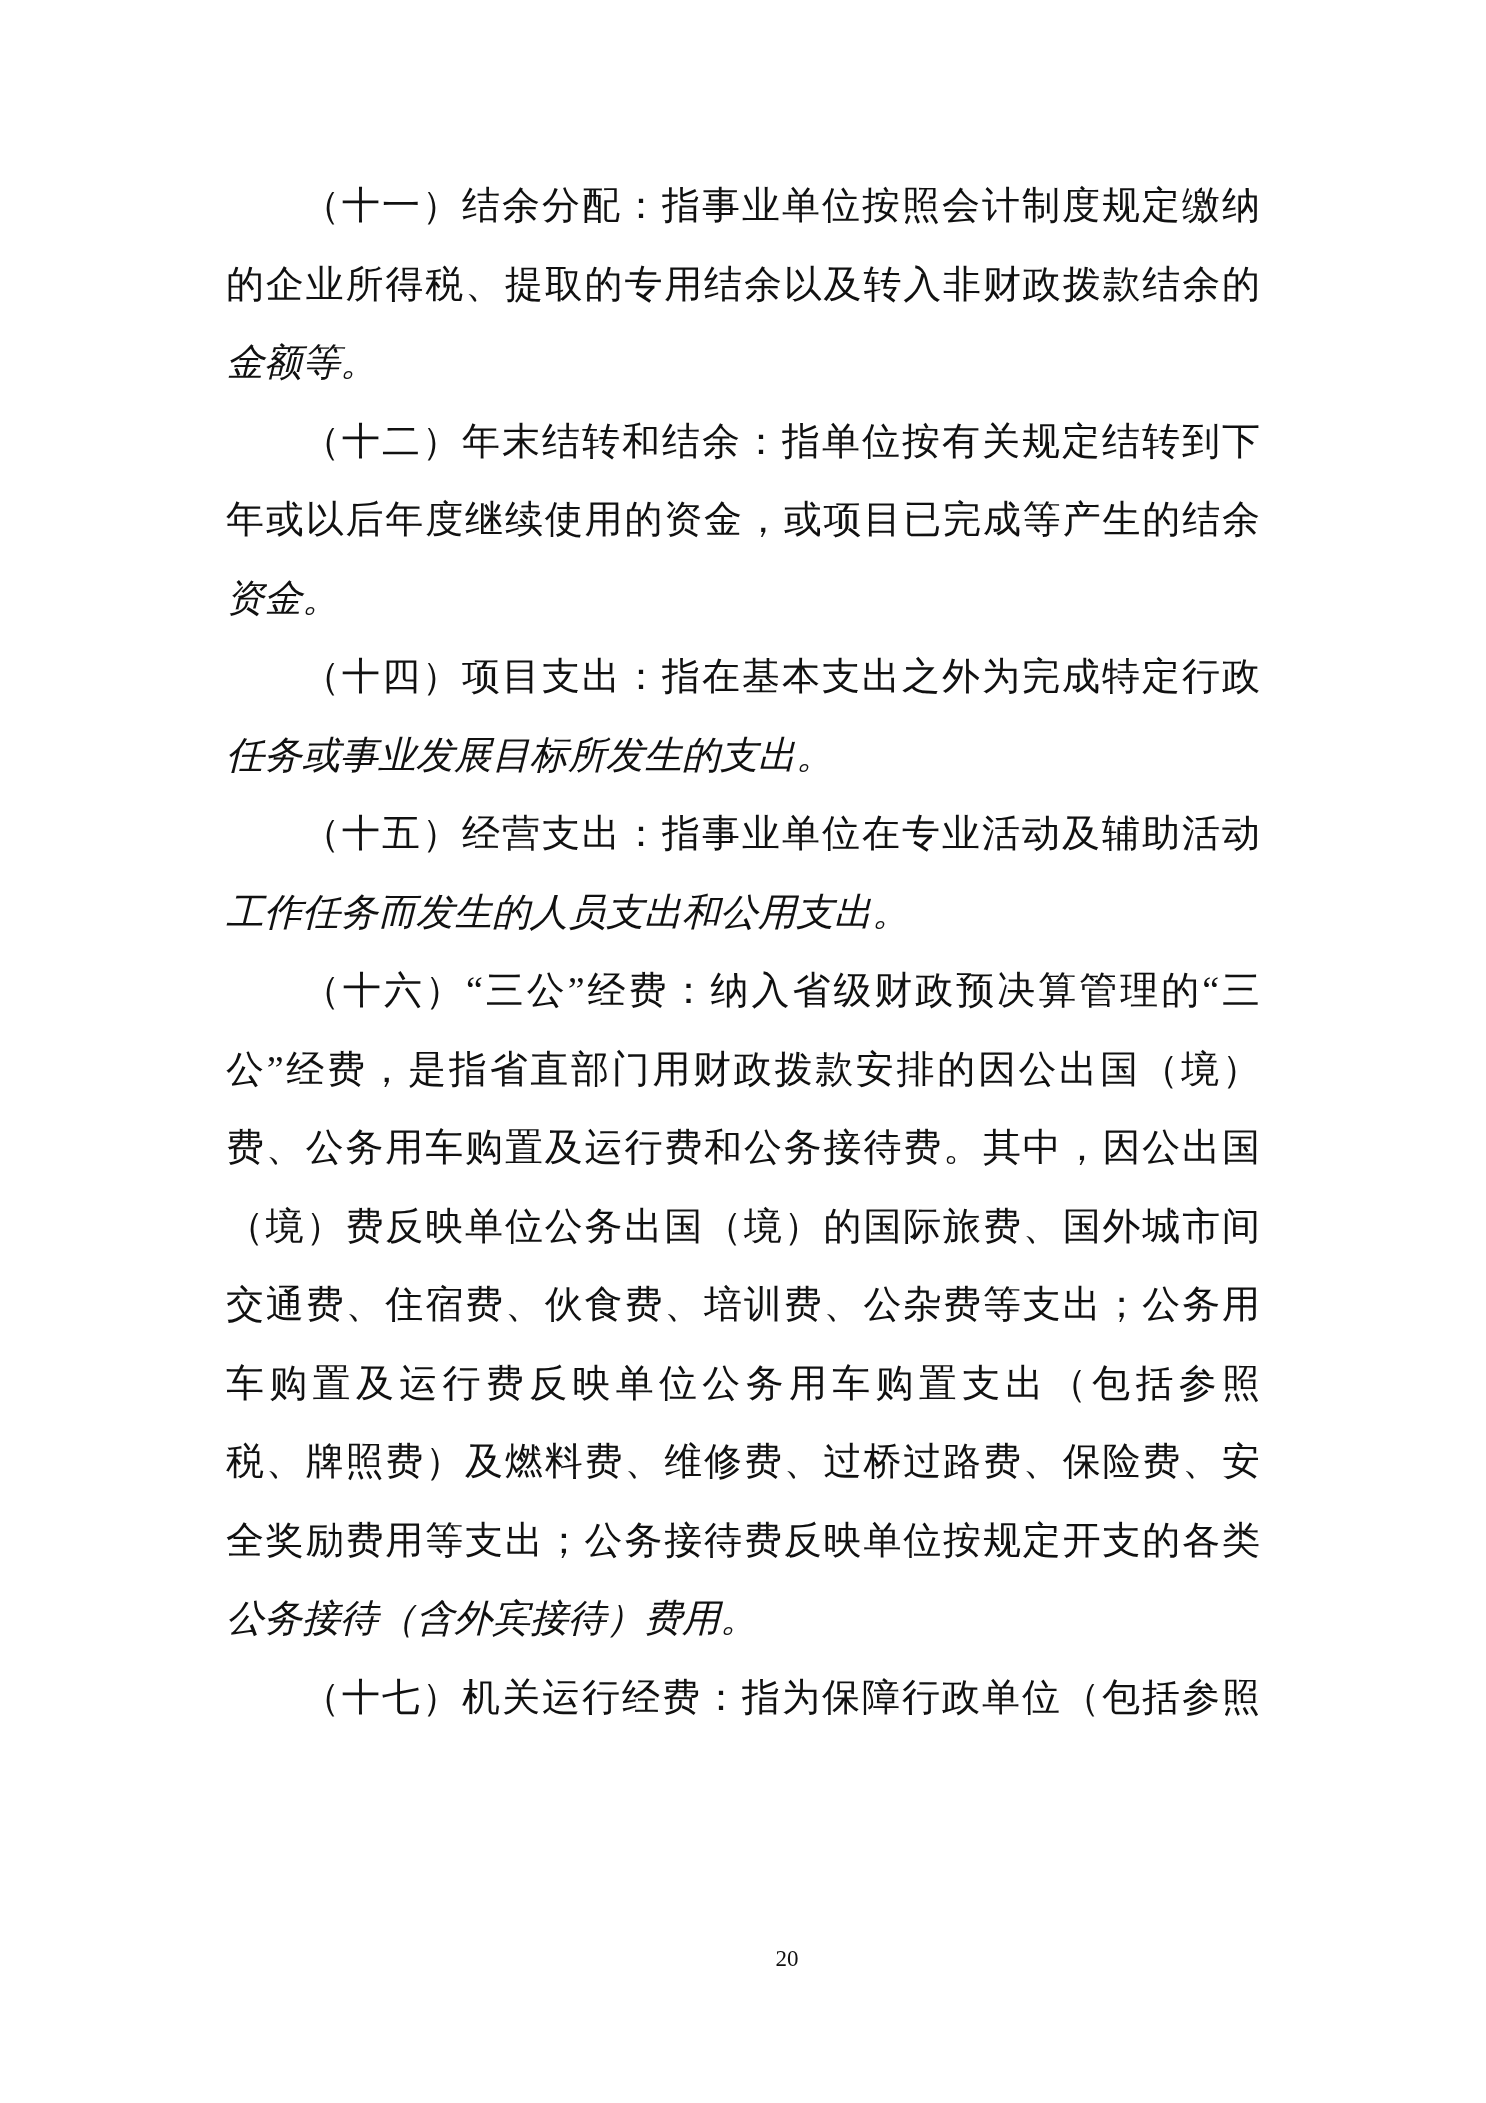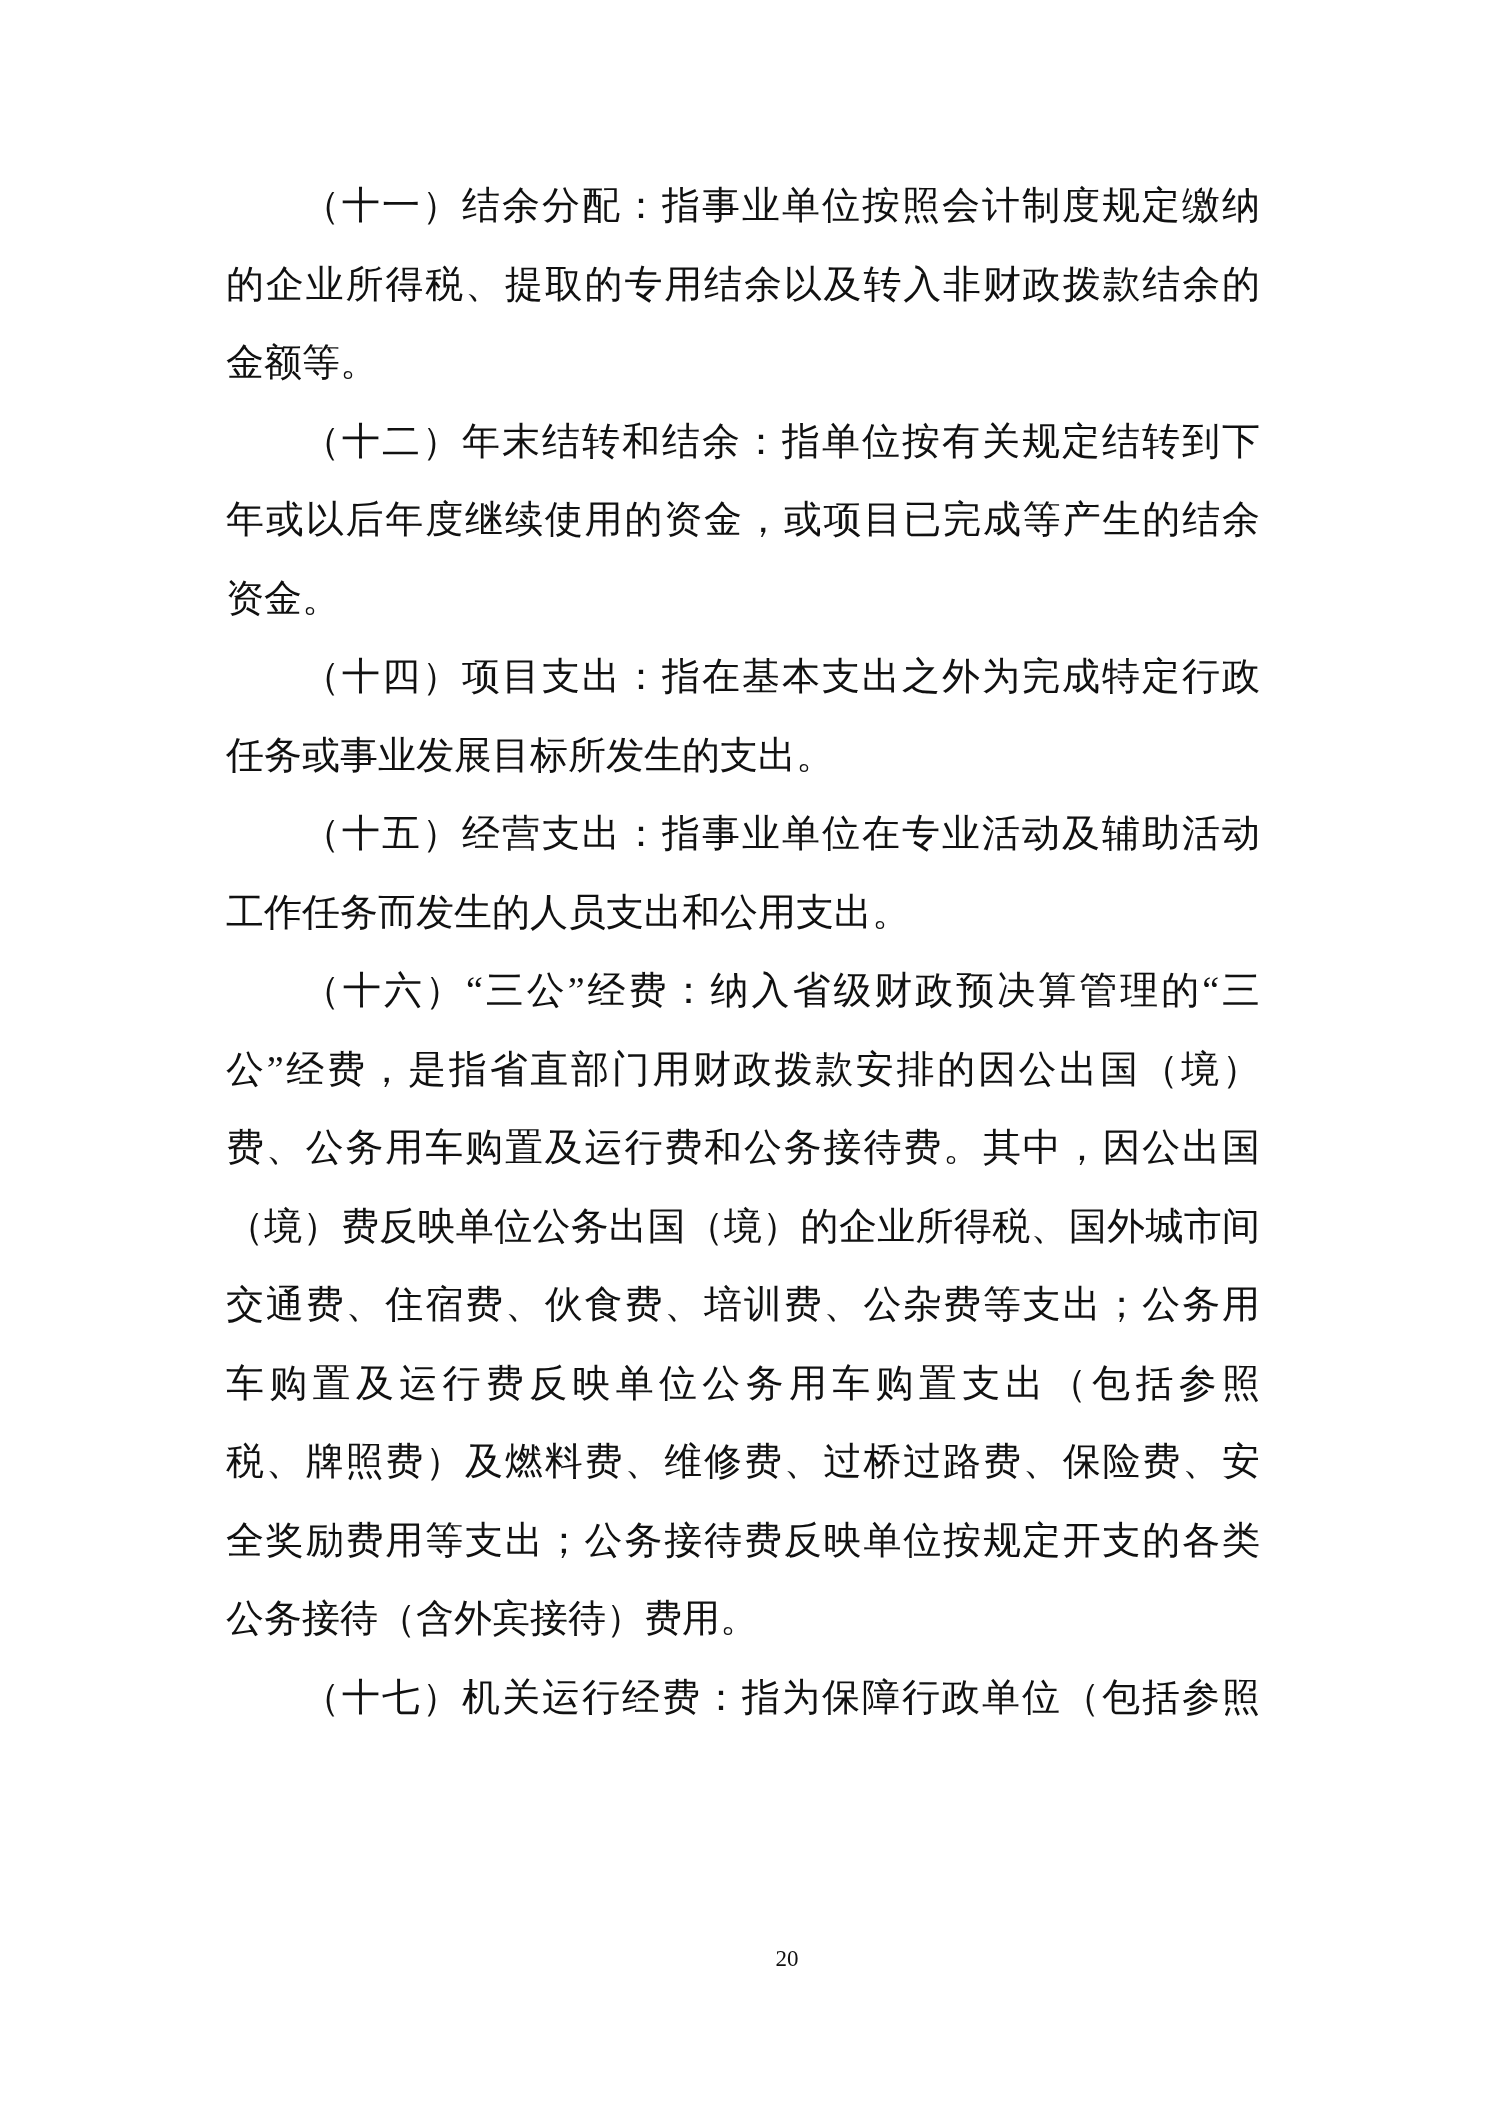--- a/index.html
+++ b/index.html
@@ -31,20 +31,21 @@
   .line {
     text-align: justify;
     text-align-last: justify;
   }
   .line.first {
     text-indent: 2em;
   }
   .line.end {
     text-align: left;
     text-align-last: left;
+    font-style: italic;
   }
   .page-number {
     position: absolute;
     top: 1946px;
     left: 0;
     width: 100%;
     text-align: center;
     font-size: 23px;
     color: #111111;
     margin-left: 44px;
@@ -76,21 +77,21 @@
 
     <div class="para">
       <div class="line first">（十五）经营支出：指事业单位在专业活动及辅助活动</div>
       <div class="line end">工作任务而发生的人员支出和公用支出。</div>
     </div>
 
     <div class="para">
       <div class="line first">（十六）“三公”经费：纳入省级财政预决算管理的“三</div>
       <div class="line">公”经费，是指省直部门用财政拨款安排的因公出国（境）</div>
       <div class="line">费、公务用车购置及运行费和公务接待费。其中，因公出国</div>
-      <div class="line">（境）费反映单位公务出国（境）的企业所得税、国外城市间</div>
+      <div class="line">（境）费反映单位公务出国（境）的国际旅费、国外城市间</div>
       <div class="line">交通费、住宿费、伙食费、培训费、公杂费等支出；公务用</div>
       <div class="line">车购置及运行费反映单位公务用车购置支出（包括参照</div>
       <div class="line">税、牌照费）及燃料费、维修费、过桥过路费、保险费、安</div>
       <div class="line">全奖励费用等支出；公务接待费反映单位按规定开支的各类</div>
       <div class="line end">公务接待（含外宾接待）费用。</div>
     </div>
 
     <div class="para">
       <div class="line first">（十七）机关运行经费：指为保障行政单位（包括参照</div>
     </div>

